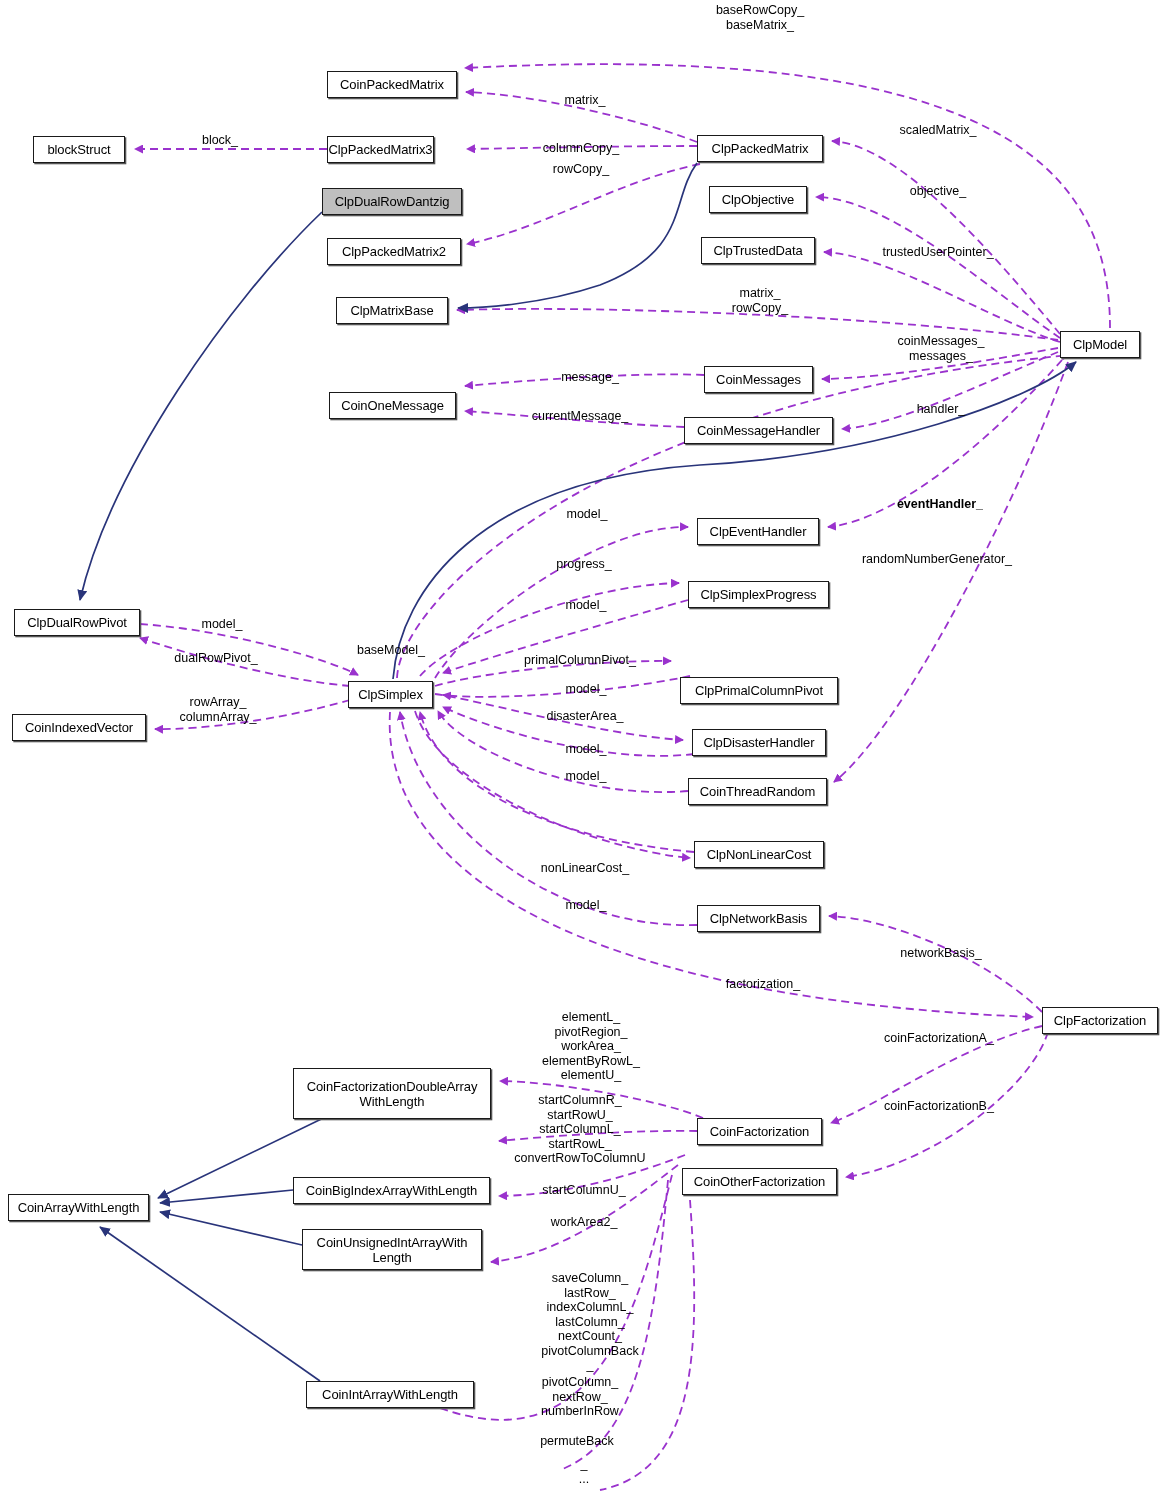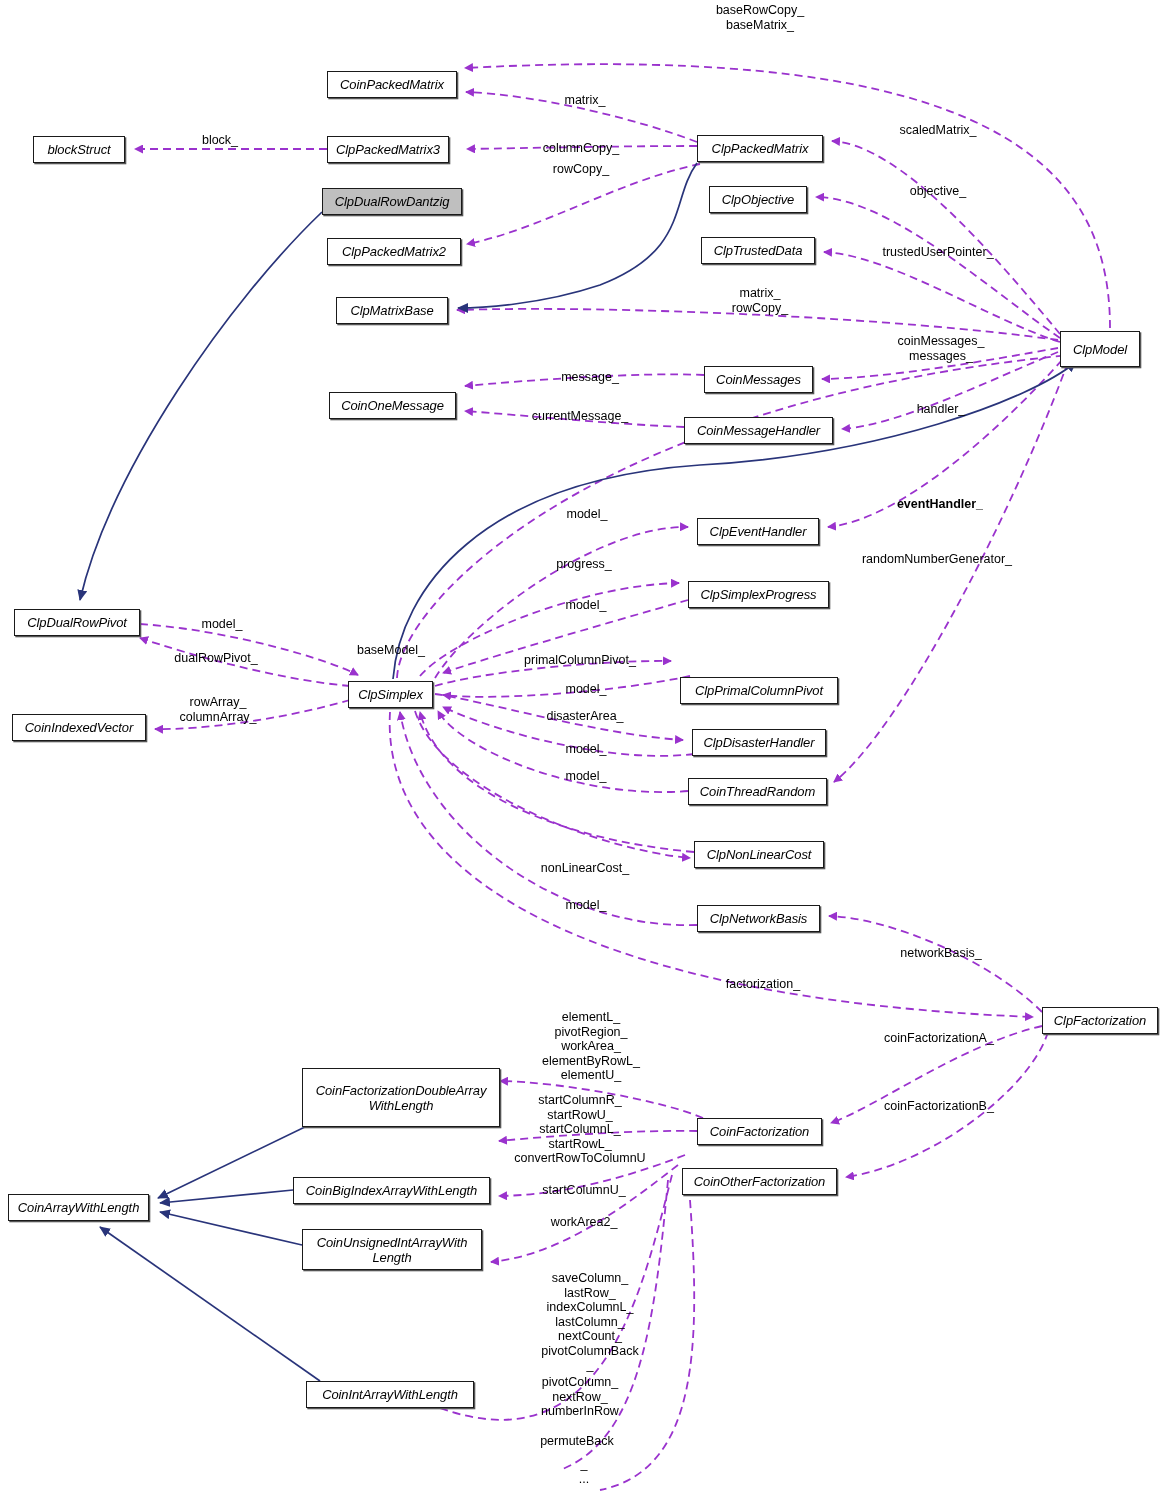--- a/index.html
+++ b/index.html
@@ -31,21 +31,20 @@
     color: #000000;
     font-size: 13px;
     line-height: 15px;
     text-align: center;
     display: flex;
     align-items: center;
     justify-content: center;
     white-space: pre-line;
     box-shadow: 1.3px 1.3px 0 0 #555555;
     letter-spacing: -0.1px;
-    font-style: italic;
   }
   .node.highlight {
     background: #bfbfbf;
   }
   .edge-label {
     position: absolute;
     font-size: 12.5px;
     line-height: 14.5px;
     color: #000000;
     text-align: center;
@@ -171,43 +170,43 @@
 
       <path d="M302,1245 L160,1212"></path>
 
       <path d="M320,1381 L100,1227"></path>
     </g>
   </svg>
 
   <div id="nodes-layer">
       <div class="node" style="left: 33px; top: 136px; width: 92px; height: 27px;">blockStruct</div>
       <div class="node" style="left: 327px; top: 71px; width: 130px; height: 27px;">CoinPackedMatrix</div>
-      <div class="node" style="left: 327px; top: 136px; width: 122px; height: 27px;">ClpPackedMatrix3</div>
+      <div class="node" style="left: 327px; top: 136px; width: 107px; height: 27px;">ClpPackedMatrix3</div>
       <div class="node highlight" style="left: 322px; top: 188px; width: 140px; height: 27px;">ClpDualRowDantzig</div>
       <div class="node" style="left: 327px; top: 238px; width: 134px; height: 27px;">ClpPackedMatrix2</div>
       <div class="node" style="left: 336px; top: 297px; width: 112px; height: 27px;">ClpMatrixBase</div>
       <div class="node" style="left: 329px; top: 392px; width: 127px; height: 27px;">CoinOneMessage</div>
       <div class="node" style="left: 14px; top: 609px; width: 126px; height: 27px;">ClpDualRowPivot</div>
       <div class="node" style="left: 12px; top: 714px; width: 134px; height: 27px;">CoinIndexedVector</div>
       <div class="node" style="left: 348px; top: 681px; width: 85px; height: 27px;">ClpSimplex</div>
       <div class="node" style="left: 697px; top: 135px; width: 126px; height: 27px;">ClpPackedMatrix</div>
       <div class="node" style="left: 709px; top: 186px; width: 98px; height: 27px;">ClpObjective</div>
       <div class="node" style="left: 701px; top: 237px; width: 114px; height: 27px;">ClpTrustedData</div>
-      <div class="node" style="left: 1060px; top: 331px; width: 80px; height: 36px;">ClpModel</div>
+      <div class="node" style="left: 1060px; top: 331px; width: 80px; height: 27px;">ClpModel</div>
       <div class="node" style="left: 704px; top: 366px; width: 109px; height: 27px;">CoinMessages</div>
       <div class="node" style="left: 684px; top: 417px; width: 149px; height: 27px;">CoinMessageHandler</div>
       <div class="node" style="left: 697px; top: 518px; width: 122px; height: 27px;">ClpEventHandler</div>
       <div class="node" style="left: 688px; top: 581px; width: 141px; height: 27px;">ClpSimplexProgress</div>
       <div class="node" style="left: 680px; top: 649px; width: 158px; height: 27px; margin-top: 28px;">ClpPrimalColumnPivot</div>
       <div class="node" style="left: 692px; top: 729px; width: 134px; height: 27px;">ClpDisasterHandler</div>
       <div class="node" style="left: 688px; top: 778px; width: 139px; height: 27px;">CoinThreadRandom</div>
       <div class="node" style="left: 694px; top: 841px; width: 130px; height: 27px;">ClpNonLinearCost</div>
       <div class="node" style="left: 697px; top: 905px; width: 123px; height: 27px;">ClpNetworkBasis</div>
       <div class="node" style="left: 1042px; top: 1007px; width: 116px; height: 27px;">ClpFactorization</div>
-      <div class="node" style="left: 302px; top: 1068px; width: 198px; height: 59px;">CoinFactorizationDoubleArray
+      <div class="node" style="left: 293px; top: 1068px; width: 198px; height: 51px;">CoinFactorizationDoubleArray
 WithLength</div>
       <div class="node" style="left: 697px; top: 1118px; width: 125px; height: 27px;">CoinFactorization</div>
       <div class="node" style="left: 682px; top: 1168px; width: 155px; height: 27px;">CoinOtherFactorization</div>
       <div class="node" style="left: 293px; top: 1177px; width: 197px; height: 27px;">CoinBigIndexArrayWithLength</div>
       <div class="node" style="left: 8px; top: 1194px; width: 141px; height: 27px;">CoinArrayWithLength</div>
       <div class="node" style="left: 302px; top: 1229px; width: 180px; height: 41px;">CoinUnsignedIntArrayWith
 Length</div>
       <div class="node" style="left: 306px; top: 1381px; width: 168px; height: 27px;">CoinIntArrayWithLength</div>
     </div>
   <div id="labels-layer">

